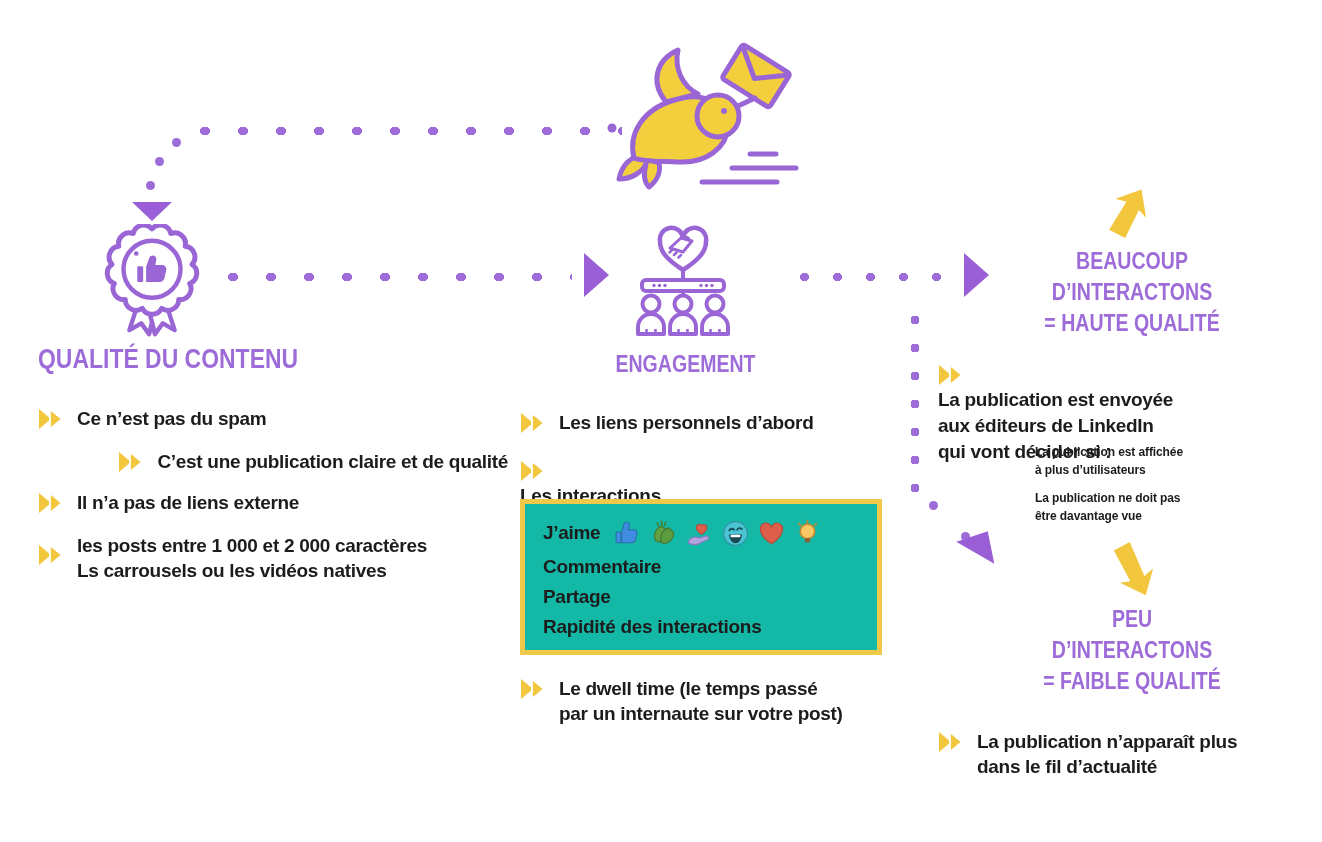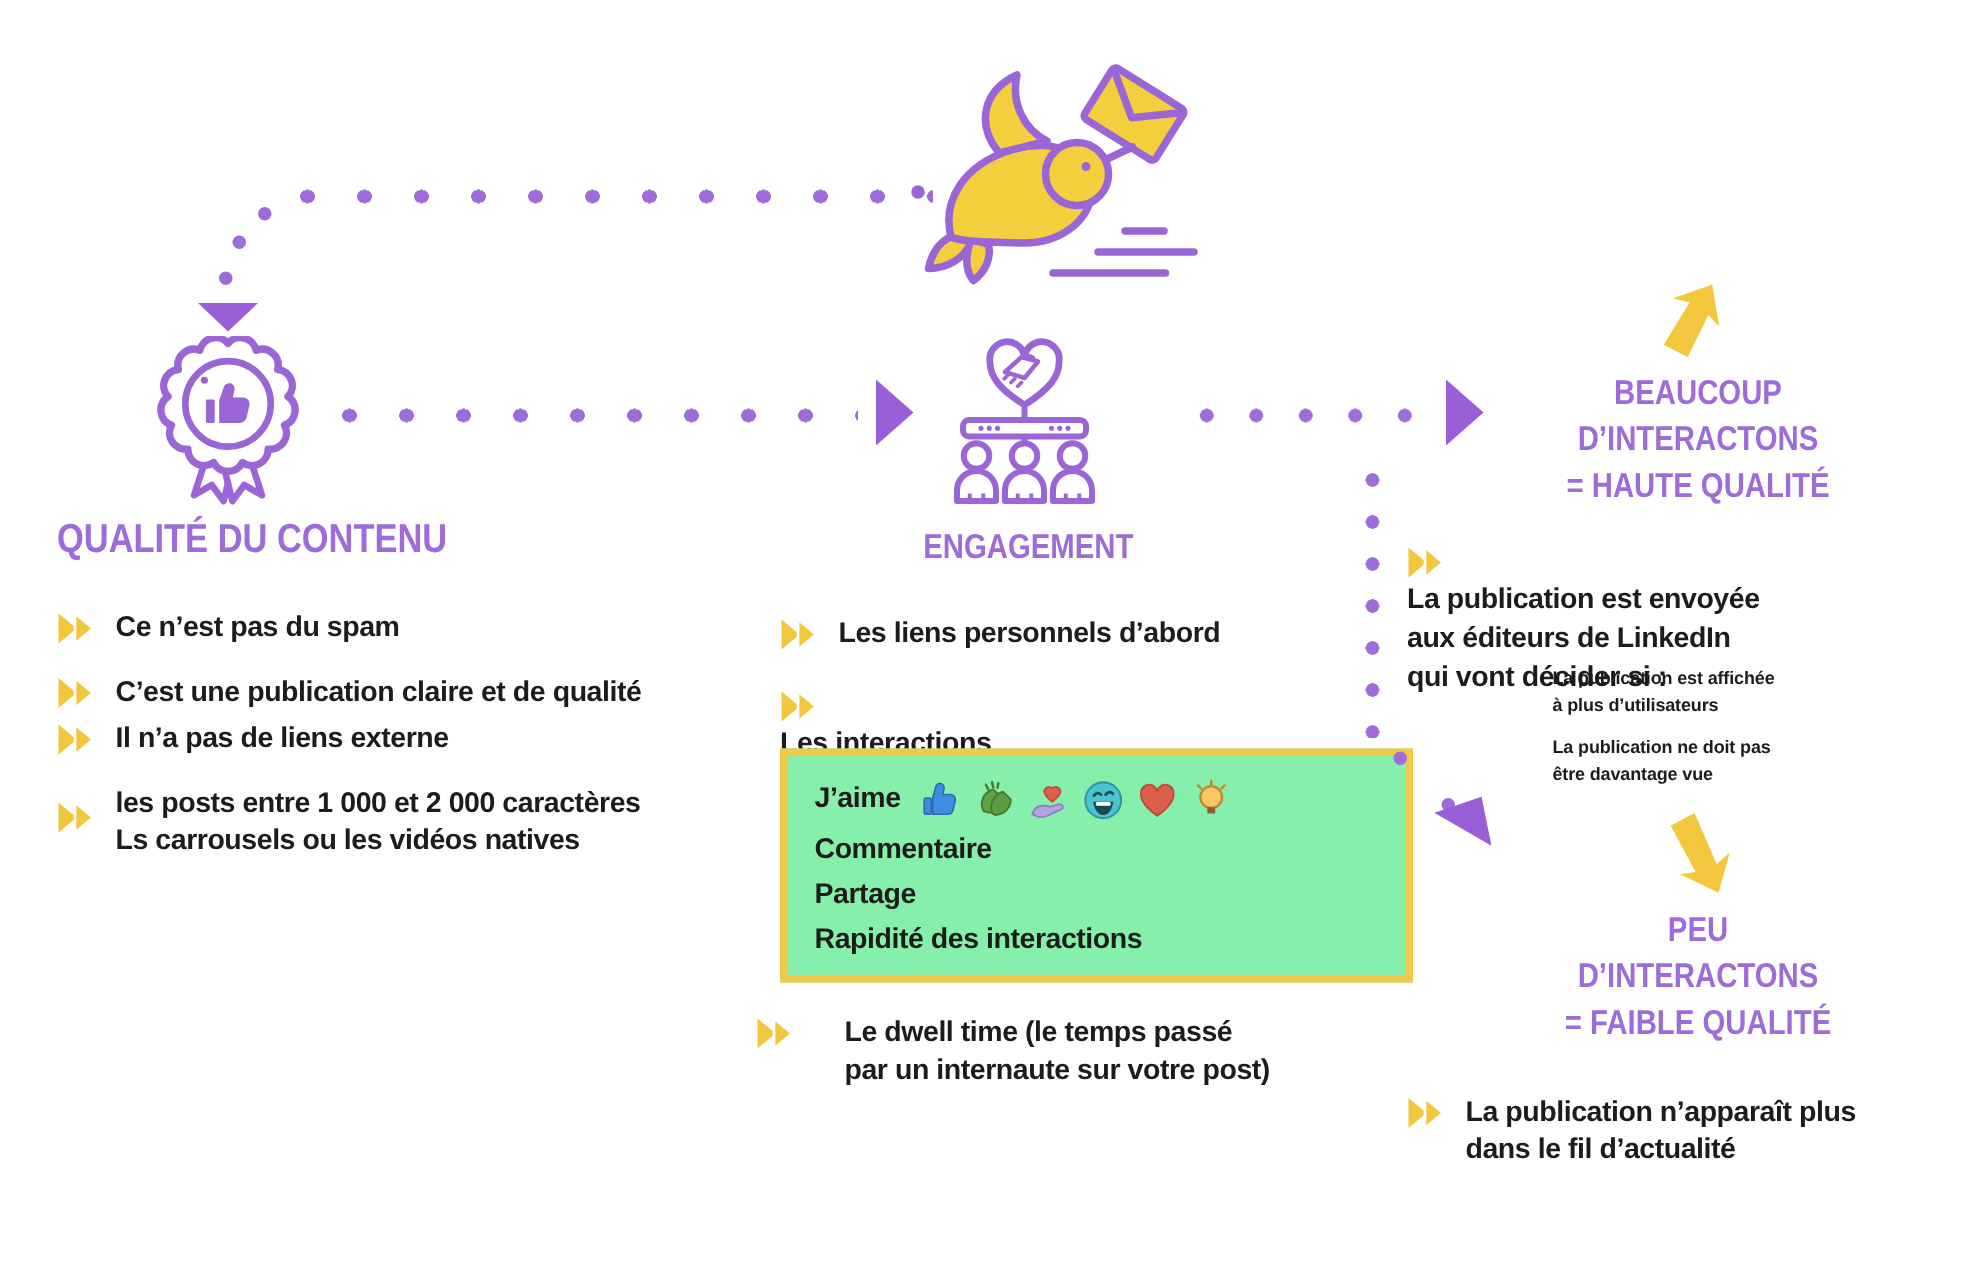--- a/index.html
+++ b/index.html
@@ -30,21 +30,21 @@
   }
   .h-center{transform-origin:center;text-align:center;font-size:23px;line-height:31px;}
   
   .bullet{display:flex;align-items:flex-start;}
   .chev{flex:0 0 auto;margin-right:13px;margin-top:1px;}
   .btext{font-size:19px;font-weight:700;color:var(--ink);letter-spacing:-.3px;line-height:25px;}
   .sub{font-size:12px;font-weight:700;color:var(--ink);line-height:18px;letter-spacing:-.1px;}
   
   .box{
     box-sizing:border-box;border:5px solid var(--yellow-border);
-    padding:10px 18px 8px 18px;width:422px;background:#86efac;
+    padding:10px 18px 8px 18px;width:362px;background:#14b8a6;
   }
   .box .line{font-size:19px;font-weight:700;color:var(--ink);line-height:30px;letter-spacing:-.3px;}
   .rxrow{display:flex;align-items:center;gap:7px;height:38px;}
   .rxrow .line{margin-right:6px;}
   .rx{display:inline-flex;}
 </style>
 </head>
 <body>
 
 <svg class="abs" style="left:598px;top:36px;" width="205" height="160" viewBox="0 0 205 160">
@@ -90,21 +90,21 @@
 <div class="abs h-purple" style="left:38px;top:344px;width:320px;">QUALITÉ DU CONTENU</div>
 
 <div class="abs" style="left:38px;top:406px;width:470px;">
   <div class="bullet" style="margin-bottom:18px;">
     <svg class="chev" width="26" height="24">
         <path d="M1 2 L13 12 L1 22 Z" fill="#f2c73e"></path>
         <path d="M12 2 L24 12 L12 22 Z" fill="#f2c73e" stroke="#ffffff" stroke-width="1.8"></path>
       </svg>
     <span class="btext pre">Ce n’est pas du spam</span>
   </div>
-  <div class="bullet" style="margin-bottom:6px;">
+  <div class="bullet" style="margin-bottom:16px;justify-content:flex-end;">
     <svg class="chev" width="26" height="24">
         <path d="M1 2 L13 12 L1 22 Z" fill="#f2c73e"></path>
         <path d="M12 2 L24 12 L12 22 Z" fill="#f2c73e" stroke="#ffffff" stroke-width="1.8"></path>
       </svg>
     <span class="btext pre">C’est une publication claire et de qualité</span>
   </div>
   <div class="bullet" style="margin-bottom:18px;">
     <svg class="chev" width="26" height="24">
         <path d="M1 2 L13 12 L1 22 Z" fill="#f2c73e"></path>
         <path d="M12 2 L24 12 L12 22 Z" fill="#f2c73e" stroke="#ffffff" stroke-width="1.8"></path>
@@ -220,21 +220,21 @@
           <circle cx="14" cy="12" r="7" fill="#f7c863" stroke="#c08a31" stroke-width="1.5"></circle>
           <path d="M11.5 18.5 h5 v4 h-5 z" fill="#8a5d2e"></path>
         </svg>
     </span>
   </div>
   <div class="line">Commentaire</div>
   <div class="line">Partage</div>
   <div class="line">Rapidité des interactions</div>
 </div>
 
-<div class="abs bullet" style="left:504px;top:676px;width:380px;gap:20px;">
+<div class="abs bullet" style="left:520px;top:676px;width:380px;">
   <svg class="chev" width="26" height="24">
       <path d="M1 2 L13 12 L1 22 Z" fill="#f2c73e"></path>
       <path d="M12 2 L24 12 L12 22 Z" fill="#f2c73e" stroke="#ffffff" stroke-width="1.8"></path>
     </svg>
   <span class="btext pre">Le dwell time (le temps passé
 par un internaute sur votre post)</span>
 </div>
 
 <div class="abs dots-h fine" style="left:788px;top:271px;width:168px;"></div>
 <div class="abs tri-right" style="left:964px;top:253px;"></div>

